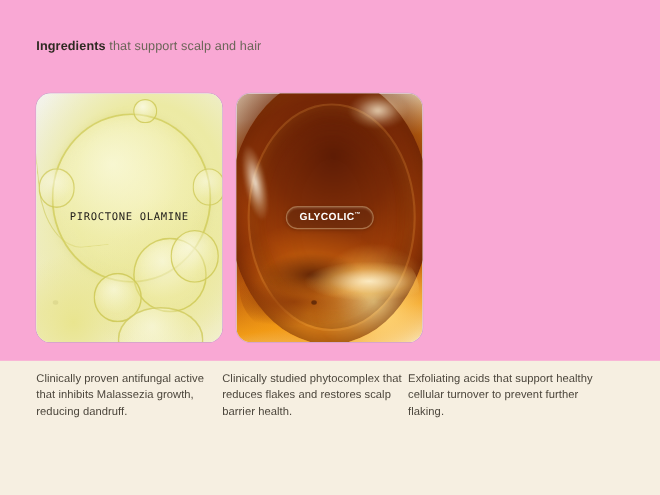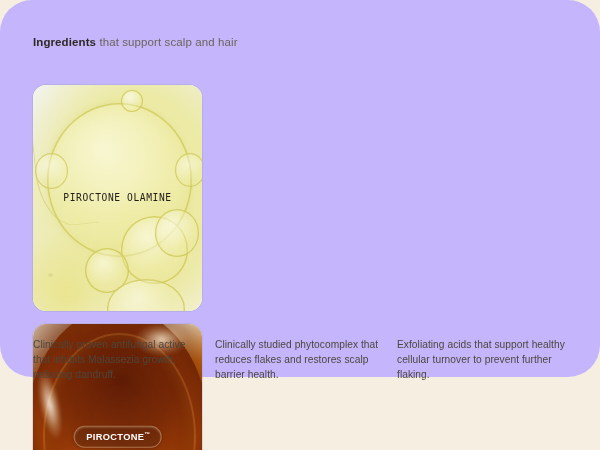--- a/index.html
+++ b/index.html
@@ -9,23 +9,22 @@
   body {
     width: 600px;
     height: 450px;
     background: #f6efe1;
     font-family: "Liberation Sans", sans-serif;
     overflow: hidden;
   }
   .page {
     position: relative;
     width: 600px;
-    height: 377px;
-    background: #c4b5fd;
-    border-radius: 32px;
+    height: 328px;
+    background: #f9a8d4;
   }
 
   
   .heading {
     position: absolute;
     left: 33px;
     top: 36px;
     font-size: 11.5px;
     letter-spacing: 0.1px;
     color: #6b6558;
@@ -38,21 +37,20 @@
 
   
   .cards {
     position: absolute;
     left: 33px;
     top: 85px;
     width: 534px;
     height: 226px;
     display: flex;
     gap: 13px;
-    flex-direction: column;
   }
   .card {
     position: relative;
     width: 169px;
     height: 226px;
     border-radius: 13px;
     overflow: hidden;
     background: #ffffff;
     box-shadow: 0 0 0 0.7px rgba(150,160,190,0.45);
     flex: 0 0 auto;
@@ -305,21 +303,20 @@
     letter-spacing: 0;
   }
 
   
   .captions {
     position: absolute;
     left: 33px;
     top: 337px;
     width: 534px;
     display: flex;
-    gap: 13px;
   }
   .caption {
     width: 169px;
     flex: 0 0 auto;
     font-size: 10.2px;
     line-height: 15.2px;
     color: #4c463c;
     letter-spacing: 0.05px;
   }
 </style>
@@ -352,21 +349,21 @@
     <div class="card">
       <div class="card-art art-amber">
         <div class="amber-sphere"></div>
         <div class="amber-ring"></div>
         <div class="amber-dark-arc"></div>
         <div class="amber-swirl"></div>
         <div class="amber-hl-left"></div>
         <div class="amber-hl-top"></div>
         <div class="amber-speck"></div>
       </div>
-      <div class="badge"><span>PIROCTONE</span><span class="tm">™</span></div>
+      <div class="badge"><span>GLYCOLIC</span><span class="tm">™</span></div>
     </div>
 
   </div>
 
   <div class="captions">
     <div class="caption">Clinically proven antifungal active that inhibits Malassezia growth, reducing dandruff.</div>
     <div class="caption">Clinically studied phytocomplex that reduces flakes and restores scalp barrier health.</div>
     <div class="caption">Exfoliating acids that support healthy cellular turnover to prevent further flaking.</div>
   </div>
 

